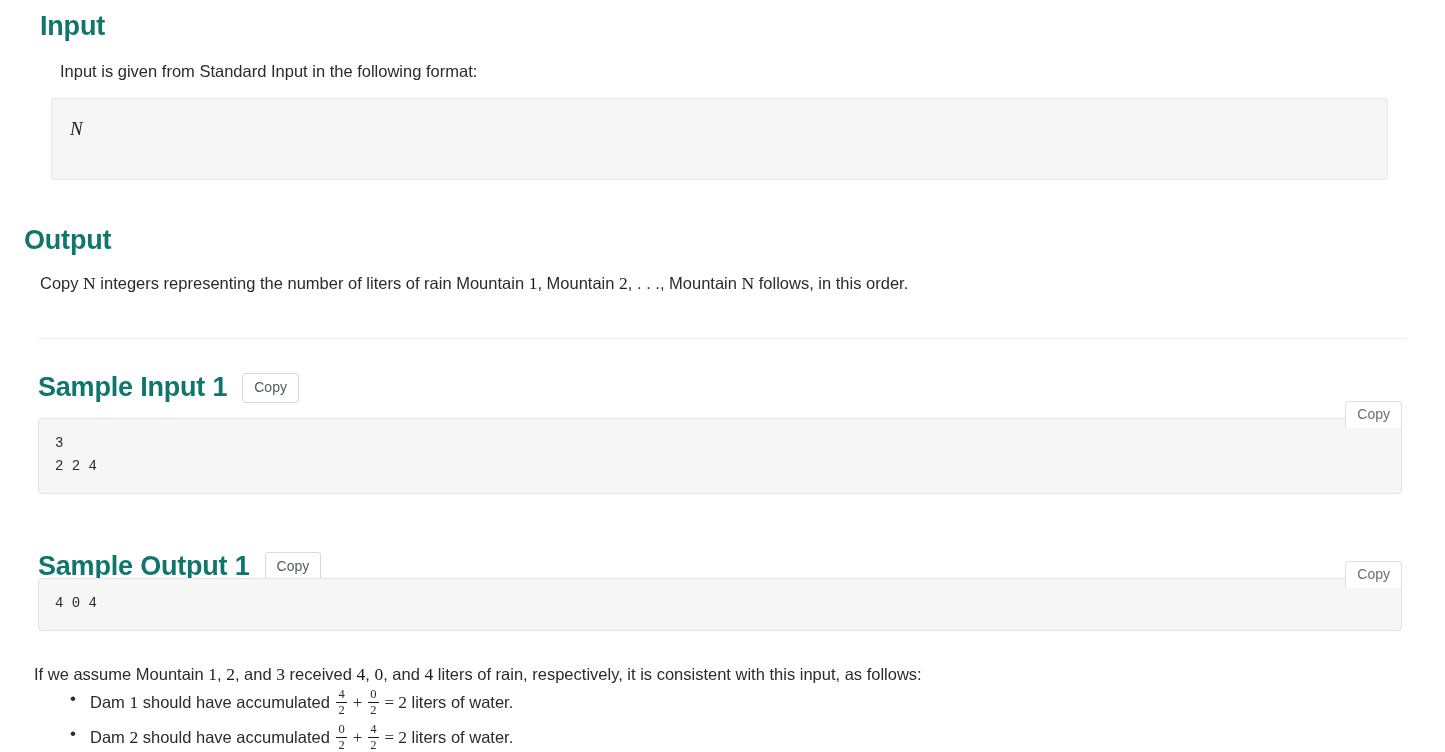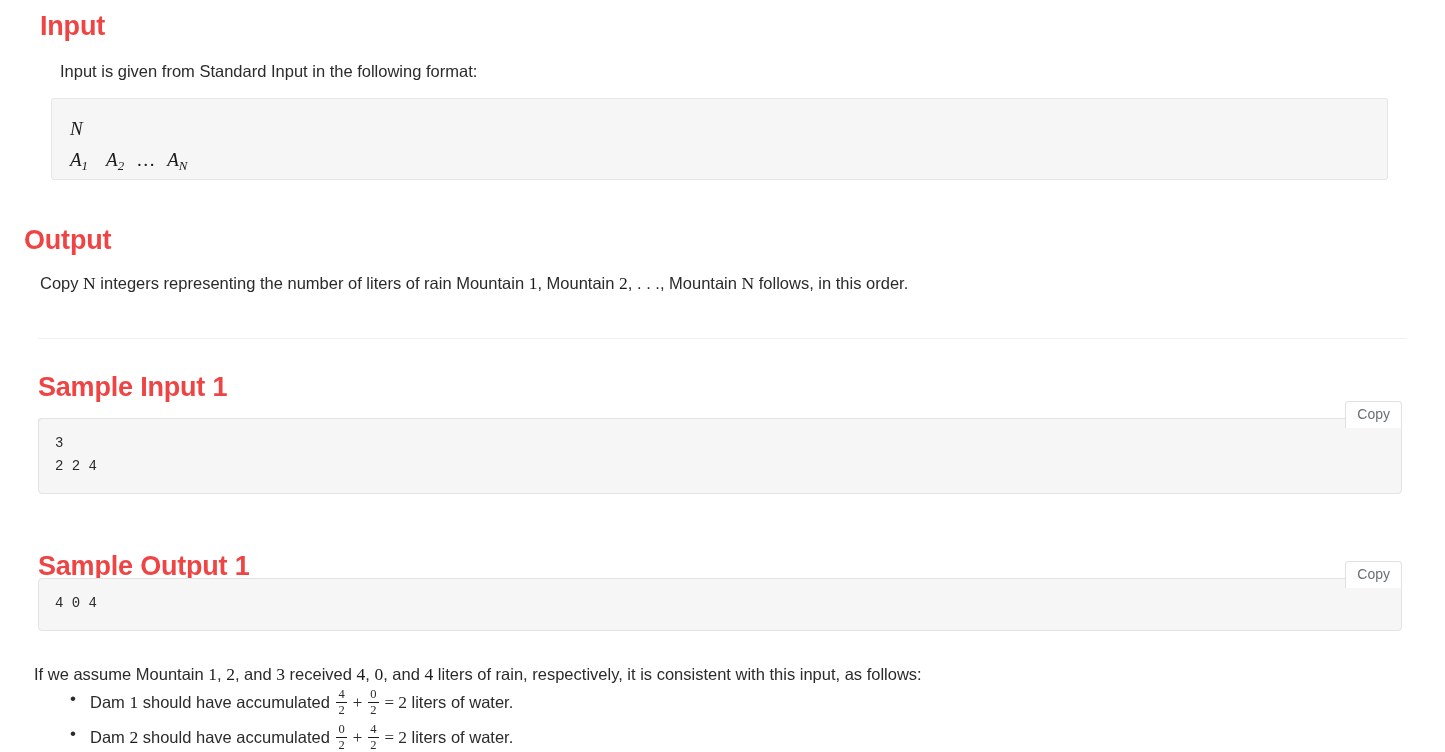--- a/index.html
+++ b/index.html
@@ -17,30 +17,29 @@
   .page {
     position: relative;
     padding: 0 40px;
     box-sizing: border-box;
   }
   h3.section-heading {
     font-family: "Liberation Sans", sans-serif;
     font-weight: bold;
     font-size: 27px;
     line-height: 1.1;
-    color: #ef4444;
+    color: #0f766e;
     margin: 0;
     padding: 0;
     letter-spacing: -0.2px;
   }
   .heading-row {
     display: flex;
     align-items: flex-start;
     gap: 15px;
-    flex-direction: column;
   }
   .body-text {
     font-size: 16.5px;
     line-height: 1.45;
     color: #2b2b2b;
     margin: 0;
   }
   
   .math {
     font-family: "Liberation Serif", "DejaVu Serif", serif;
@@ -189,23 +188,20 @@
 <div class="page">
 
   <h3 id="sec-input-heading" class="section-heading">Input</h3>
 
   <p id="sec-input-desc" class="body-text">Input is given from Standard Input in the following format:</p>
 
   <div id="fmt-block" class="format-block">
     <div class="format-line">
       <span class="var">N</span>
     </div>
-    <div class="format-line">
-      <span><span class="var">A</span><sub>1</sub></span><span class="gap"></span><span><span class="var">A</span><sub>2</sub></span><span class="gap-s"></span><span>…</span><span class="gap-s"></span><span><span class="var">A</span><sub>N</sub></span>
-    </div>
   </div>
 
   <h3 id="sec-output-heading" class="section-heading">Output</h3>
 
   <p id="sec-output-desc" class="body-text"><span>Copy </span><span class="math var">N</span><span> integers representing the number of liters of rain Mountain </span><span class="math">1</span><span>, Mountain </span><span class="math">2</span><span>, . . ., Mountain </span><span class="math var">N</span><span> follows, in this order.</span></p>
 
   <hr id="divider" class="rule">
 
   <div id="sample-in-head" class="heading-row">
     <h3 class="section-heading">Sample Input 1</h3>

